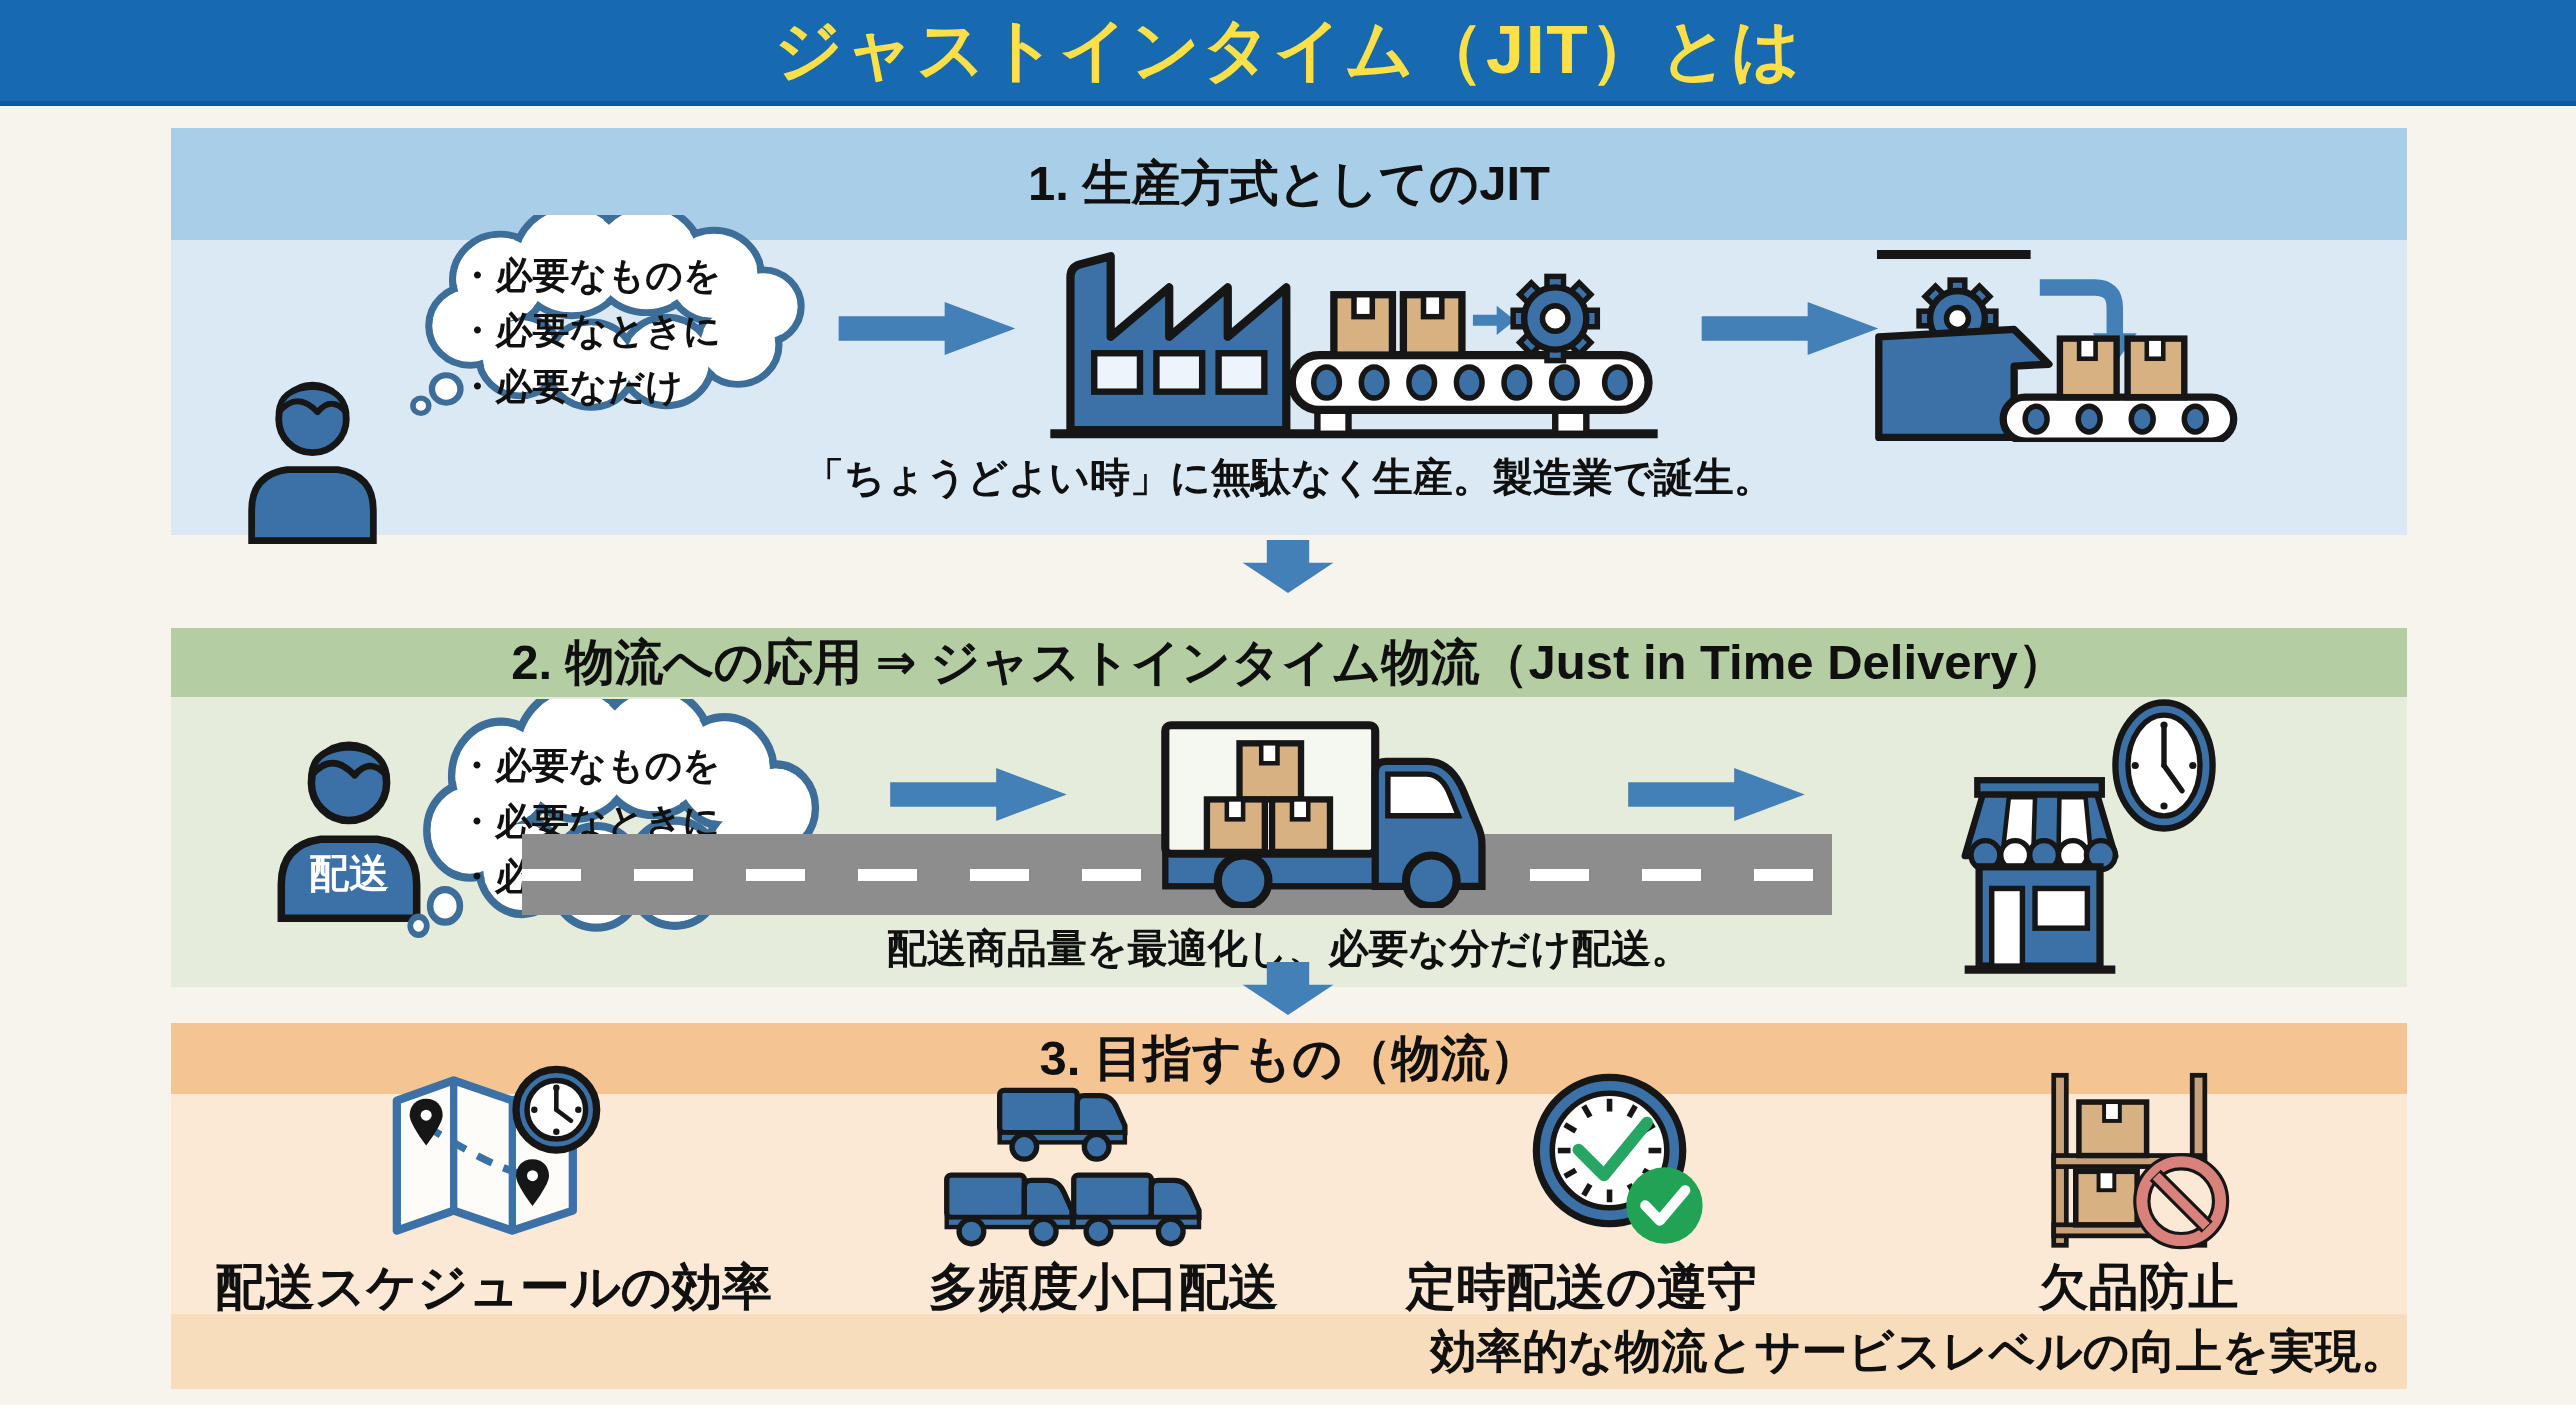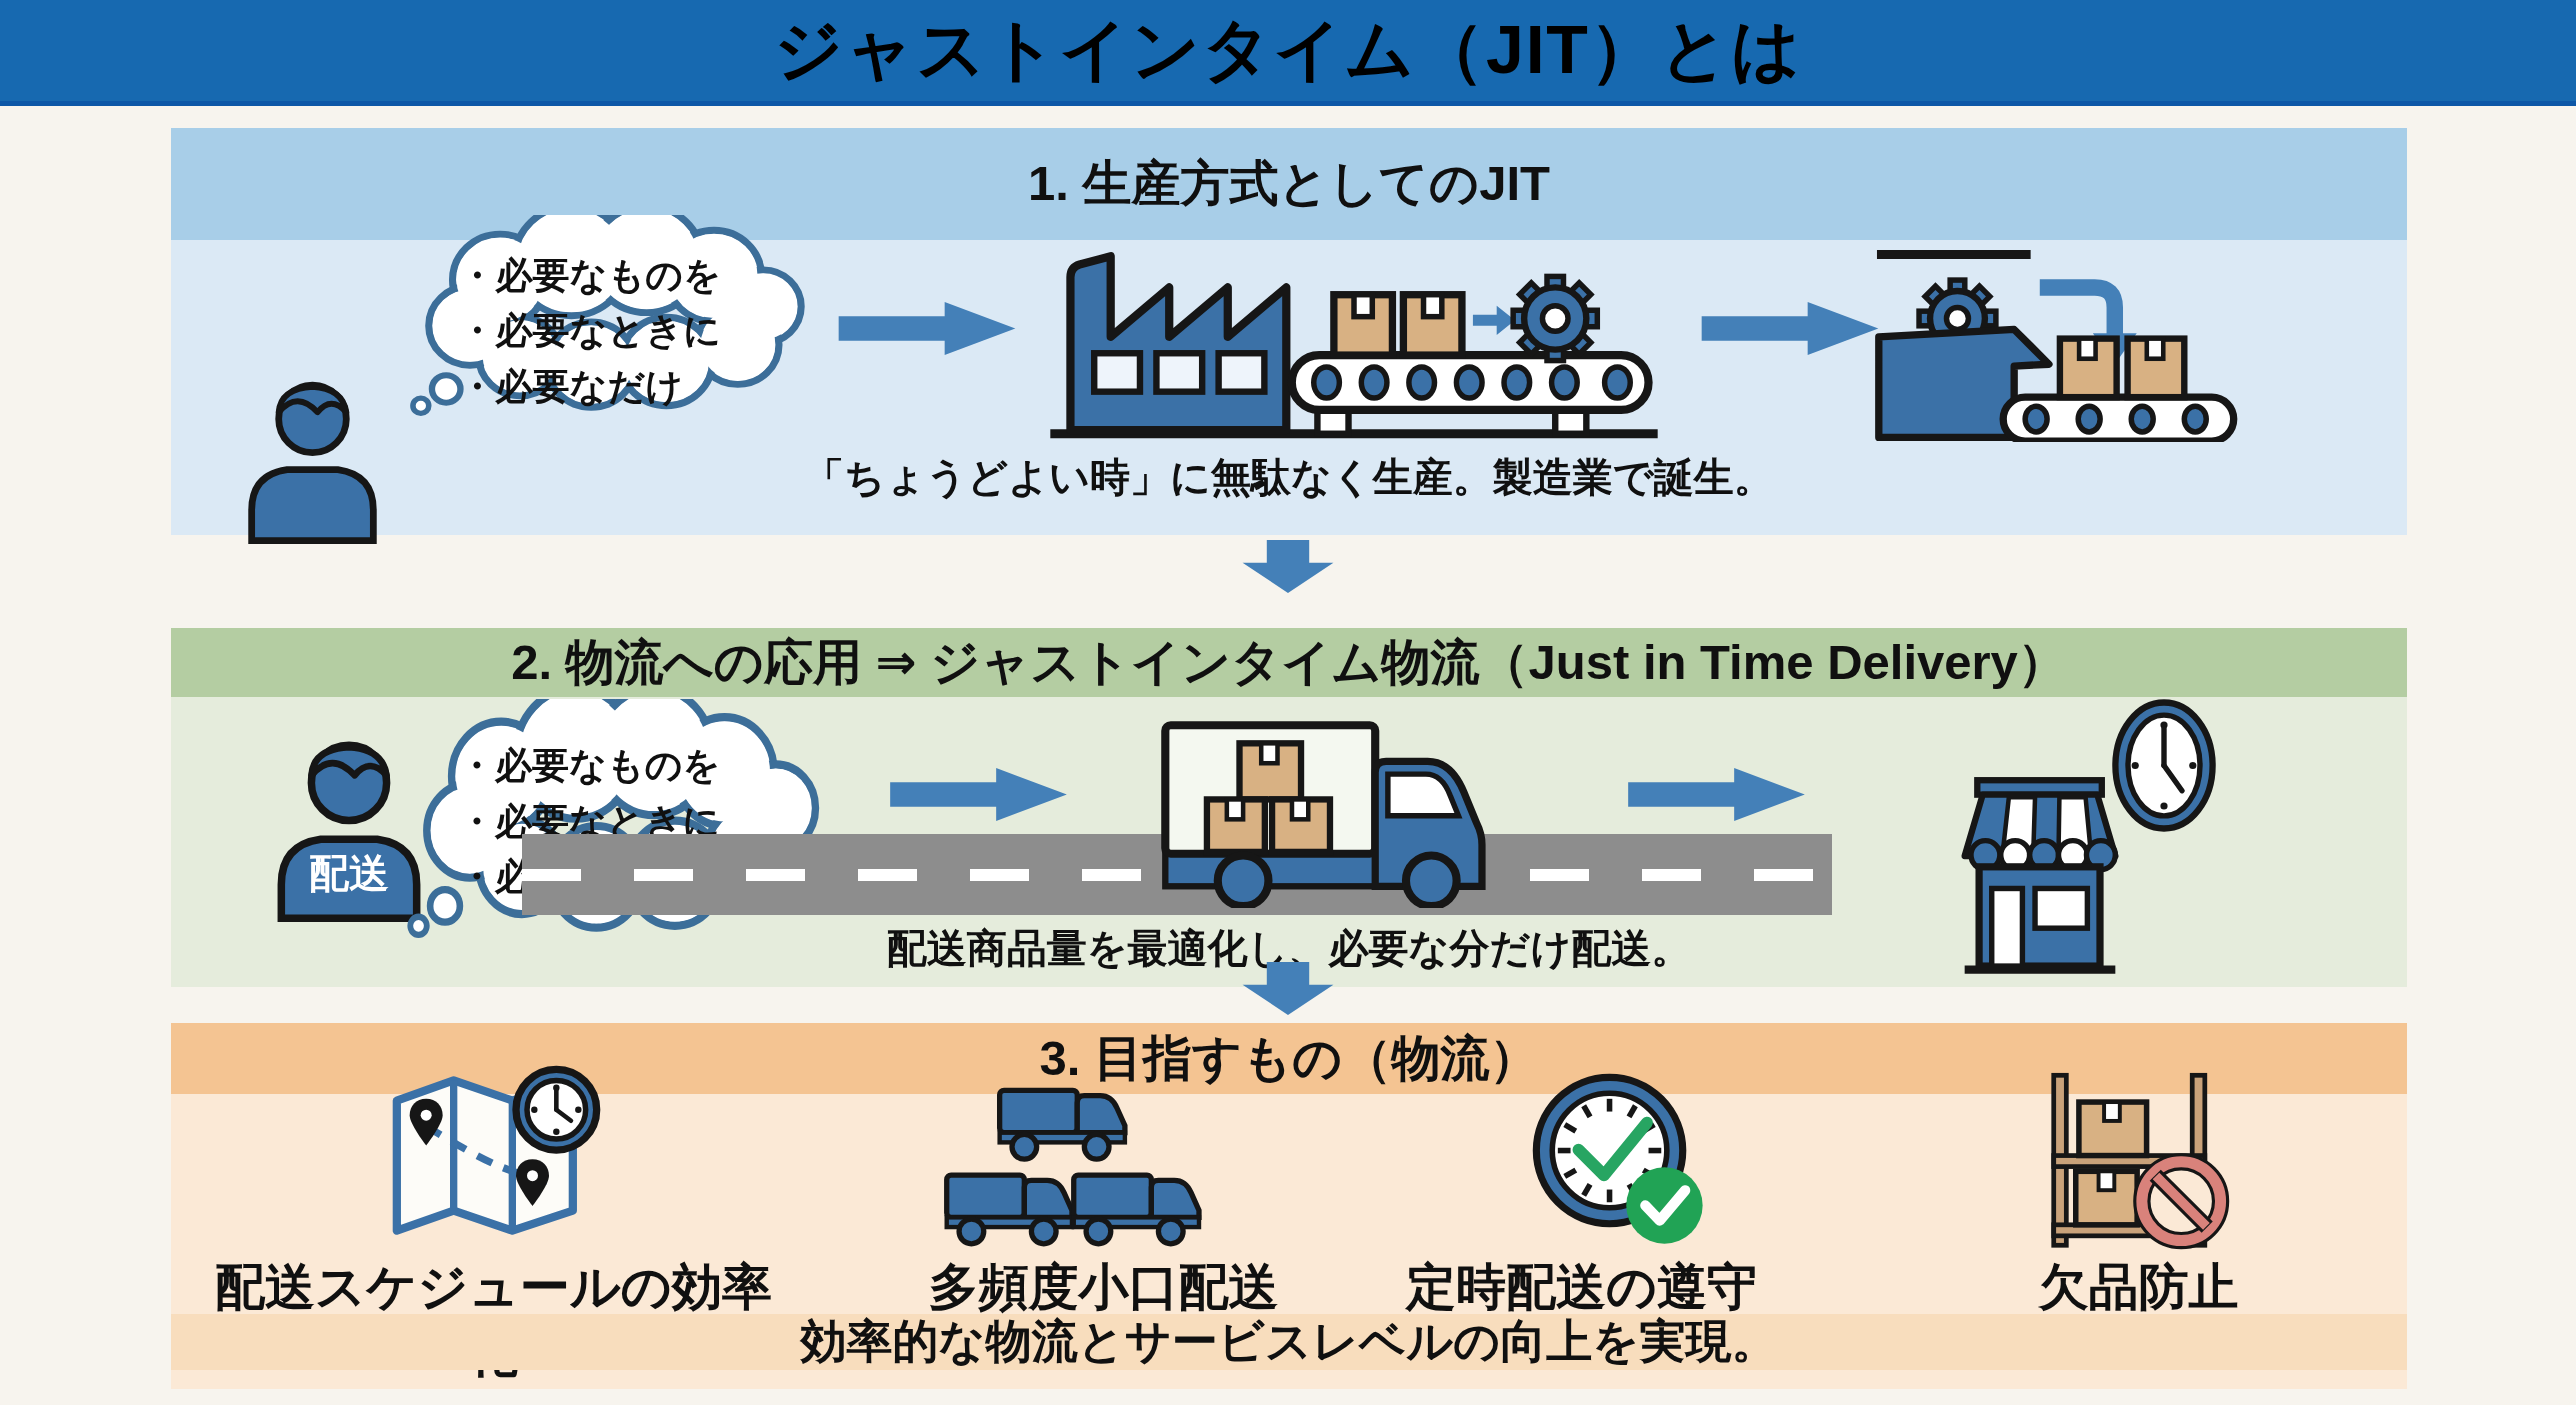--- a/index.html
+++ b/index.html
@@ -8,21 +8,21 @@
     --s3h:#f4c492; --s3b:#fbe9d6; --s3f:#f8ddbd;
     --arw:#4480b8; --blu:#3b71a7; --ink:#161616;
     --tan:#d8b183; --road:#8d8d8d; --grn:#21a355; --red:#d9827b;
   }
   *{margin:0;padding:0;box-sizing:border-box;}
   body{background:#f7f4ee;font-family:"Liberation Sans","DejaVu Sans",sans-serif;}
   #canvas{position:relative;width:2576px;height:1405px;background:#f7f4ee;overflow:hidden;color:#111;}
   .abs{position:absolute;}
   .titlebar{top:0;left:0;width:2576px;height:106px;background:var(--bar);border-bottom:5.5px solid #0d57a7;
             display:flex;align-items:center;justify-content:center;}
-  .titlebar h1{color:#000000;font-size:68px;font-weight:800;letter-spacing:1.8px;}
+  .titlebar h1{color:#fde047;font-size:68px;font-weight:800;letter-spacing:1.8px;}
   .panel{left:171px;width:2236px;}
   .phead{left:0;top:0;width:100%;display:flex;align-items:center;justify-content:center;
          font-weight:800;font-size:49px;color:#101010;}
   .caption{left:0;width:100%;text-align:center;font-weight:800;font-size:40px;color:#101010;}
   #panel1{top:128px;height:407px;background:var(--s1b);}
   #panel1 .phead{height:112px;background:var(--s1h);}
   #panel2{top:596px;height:359px;background:var(--s2b);margin-top:32px;}
   #panel2 .phead{height:69px;background:var(--s2h);}
   #panel3{top:1023px;height:366px;background:var(--s3b);}
   #panel3 .phead{height:71px;background:var(--s3h);}
@@ -397,19 +397,19 @@
           <line x1="146" y1="136" x2="210" y2="200" stroke="#d9827b" stroke-width="12"></line>
         </g>
       </svg>
     </div>
 
     <div class="abs goal-label" style="left:30px;">配送スケジュールの効率化</div>
     <div class="abs goal-label" style="left:640px;">多頻度小口配送</div>
     <div class="abs goal-label" style="left:1118px;">定時配送の遵守</div>
     <div class="abs goal-label" style="left:1675px;">欠品防止</div>
 
-    <div class="abs" style="left:0;top:291px;width:100%;height:56px;background:var(--s3f);display:flex;align-items:center;justify-content:center;">
+    <div class="abs" style="left:0;top:291px;width:100%;height:75px;background:var(--s3f);display:flex;align-items:center;justify-content:flex-end;">
       <div style="font-weight:800;font-size:46px;color:#101010;">効率的な物流とサービスレベルの向上を実現。</div>
     </div>
   </div>
 
 </div>
 
 
 </body></html>

